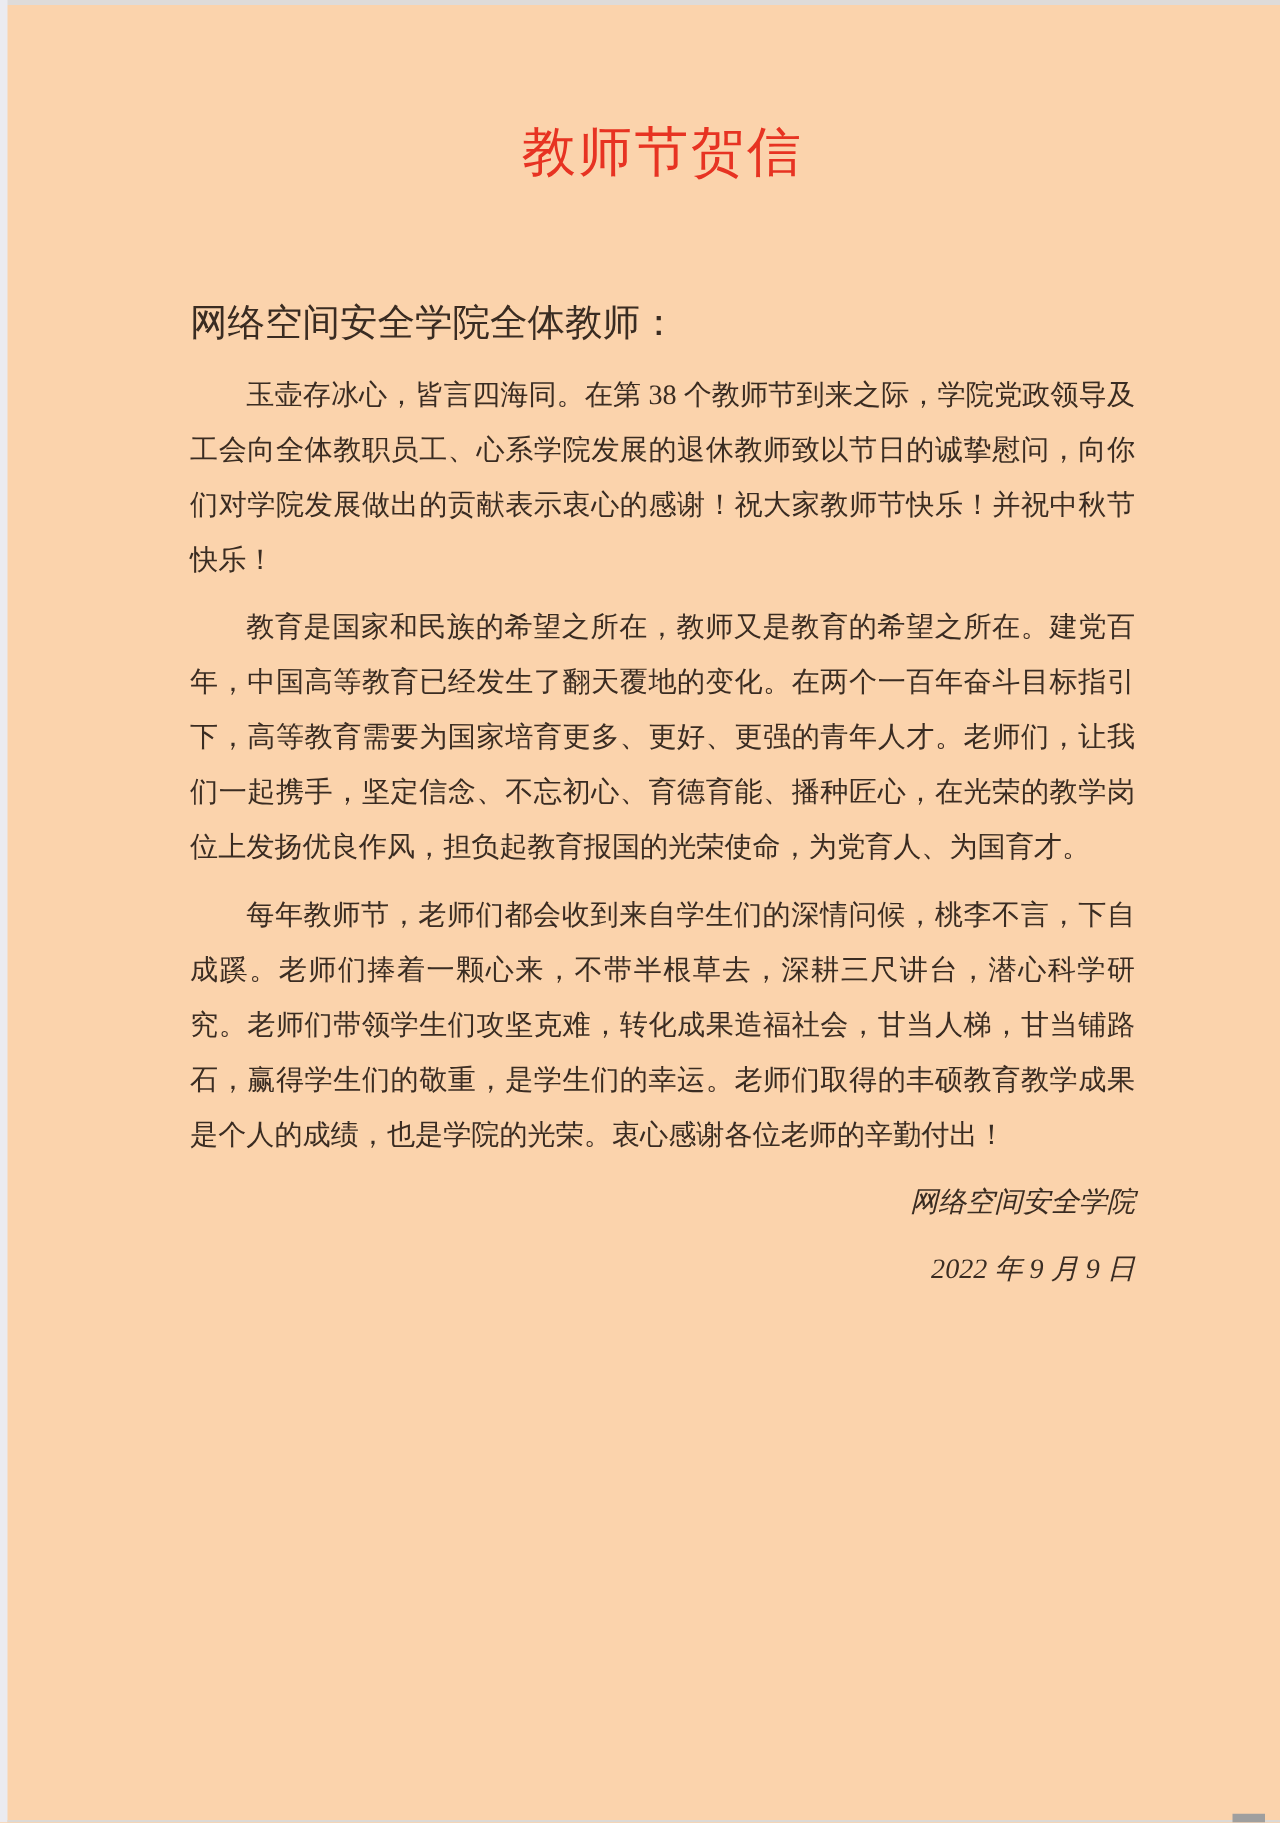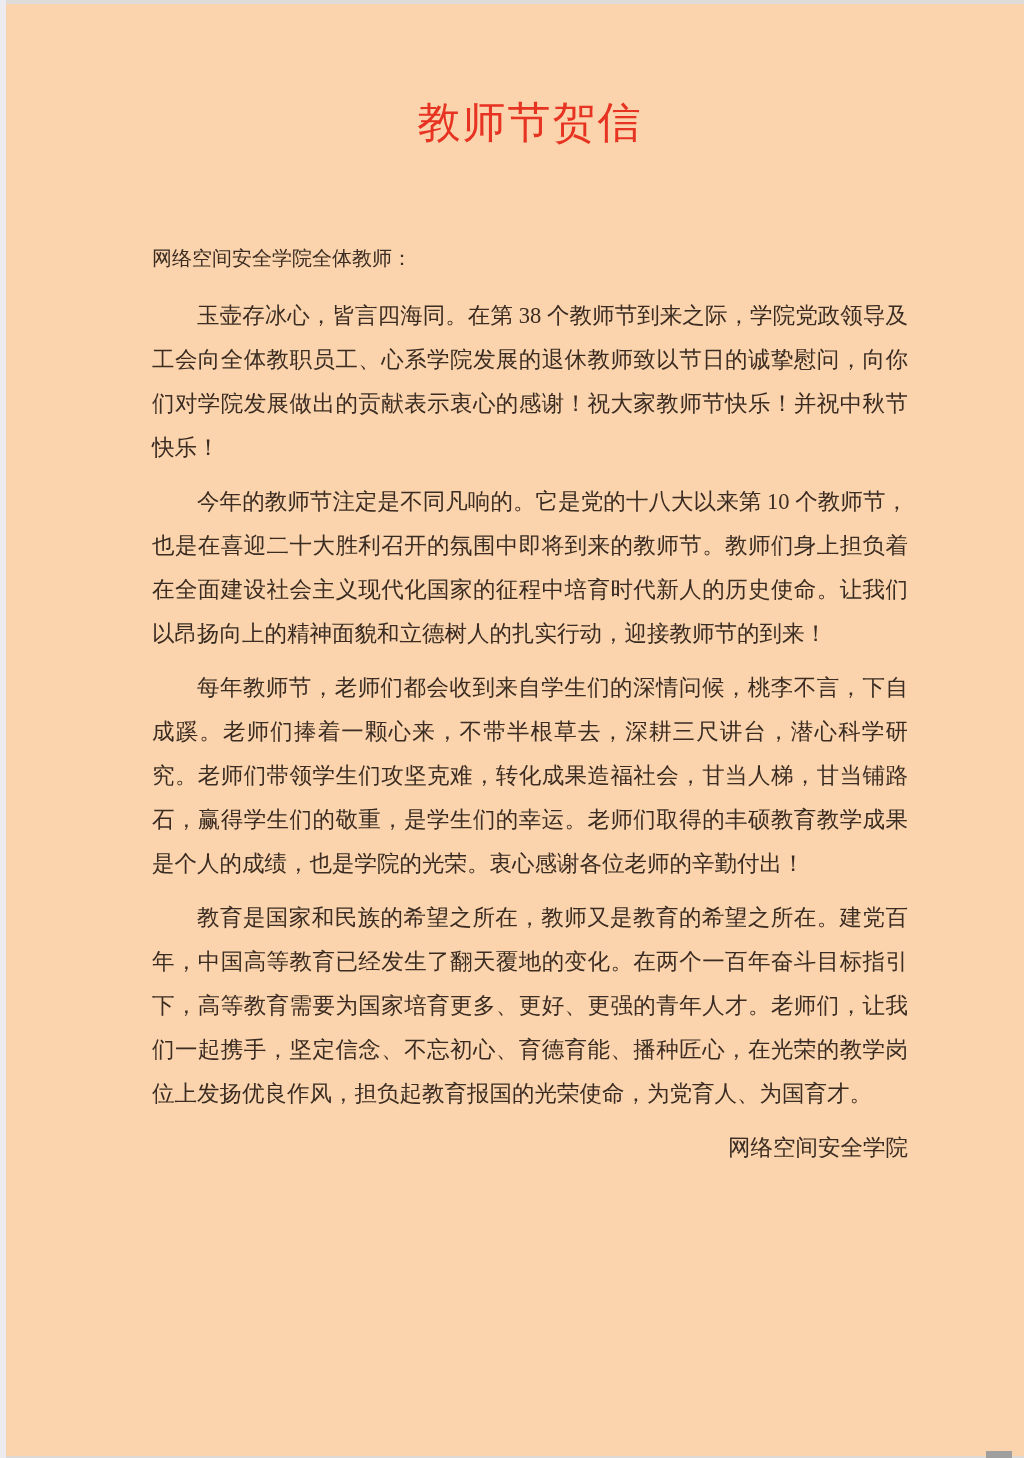--- a/index.html
+++ b/index.html
@@ -38,62 +38,63 @@
     margin: 0 0 86px 0;
     font-size: 43px;
     line-height: 56px;
     font-weight: 400;
     letter-spacing: 2px;
     text-align: center;
     color: #e73322;
   }
   .salutation {
     margin: 0 0 14px 0;
-    font-size: 20px;
+    font-size: 30px;
     line-height: 43px;
   }
   .para {
     margin: 0 0 10px 0;
     font-size: 22.5px;
     line-height: 44px;
     text-align: justify;
     text-indent: 2em;
   }
   .closing {
     text-align: left;
   }
   .sign {
     font-size: 22.5px;
     line-height: 43px;
     text-align: right;
     margin: 7px 0 0 0;
+    font-style: italic;
   }
   .date {
     margin-top: 10px;
   }
 </style>
 </head>
 <body>
 
 <div class="page">
   <div class="edge-top"></div>
   <div class="edge-left"></div>
 
   <h1 class="title">教师节贺信</h1>
 
   <p class="salutation">网络空间安全学院全体教师：</p>
 
   <p class="para">玉壶存冰心，皆言四海同。在第 38 个教师节到来之际，学院党政领导及工会向全体教职员工、心系学院发展的退休教师致以节日的诚挚慰问，向你们对学院发展做出的贡献表示衷心的感谢！祝大家教师节快乐！并祝中秋节快乐！</p>
 
-  <p class="para">今年的教师节注定是不同凡响的。它是党的十八大以来第 10 个教师节，也是在喜迎二十大胜利召开的氛围中即将到来的教师节。教师们身上担负着在全面建设社会主义现代化国家的征程中培育时代新人的历史使命。让我们以昂扬向上的精神面貌和立德树人的扎实行动，迎接教师节的到来！</p>
 
 
+  <p class="para">教育是国家和民族的希望之所在，教师又是教育的希望之所在。建党百年，中国高等教育已经发生了翻天覆地的变化。在两个一百年奋斗目标指引下，高等教育需要为国家培育更多、更好、更强的青年人才。老师们，让我们一起携手，坚定信念、不忘初心、育德育能、播种匠心，在光荣的教学岗位上发扬优良作风，担负起教育报国的光荣使命，为党育人、为国育才。</p>
+
   <p class="para">每年教师节，老师们都会收到来自学生们的深情问候，桃李不言，下自成蹊。老师们捧着一颗心来，不带半根草去，深耕三尺讲台，潜心科学研究。老师们带领学生们攻坚克难，转化成果造福社会，甘当人梯，甘当铺路石，赢得学生们的敬重，是学生们的幸运。老师们取得的丰硕教育教学成果是个人的成绩，也是学院的光荣。衷心感谢各位老师的辛勤付出！</p>
-
-  <p class="para">教育是国家和民族的希望之所在，教师又是教育的希望之所在。建党百年，中国高等教育已经发生了翻天覆地的变化。在两个一百年奋斗目标指引下，高等教育需要为国家培育更多、更好、更强的青年人才。老师们，让我们一起携手，坚定信念、不忘初心、育德育能、播种匠心，在光荣的教学岗位上发扬优良作风，担负起教育报国的光荣使命，为党育人、为国育才。</p>
 
 
   <div class="sign">网络空间安全学院</div>
 
+  <div class="sign date">2022 年 9 月 9 日</div>
 
   <div class="edge-bottom"></div>
   <div class="corner-mark"></div>
 </div>
 
 </body></html>

